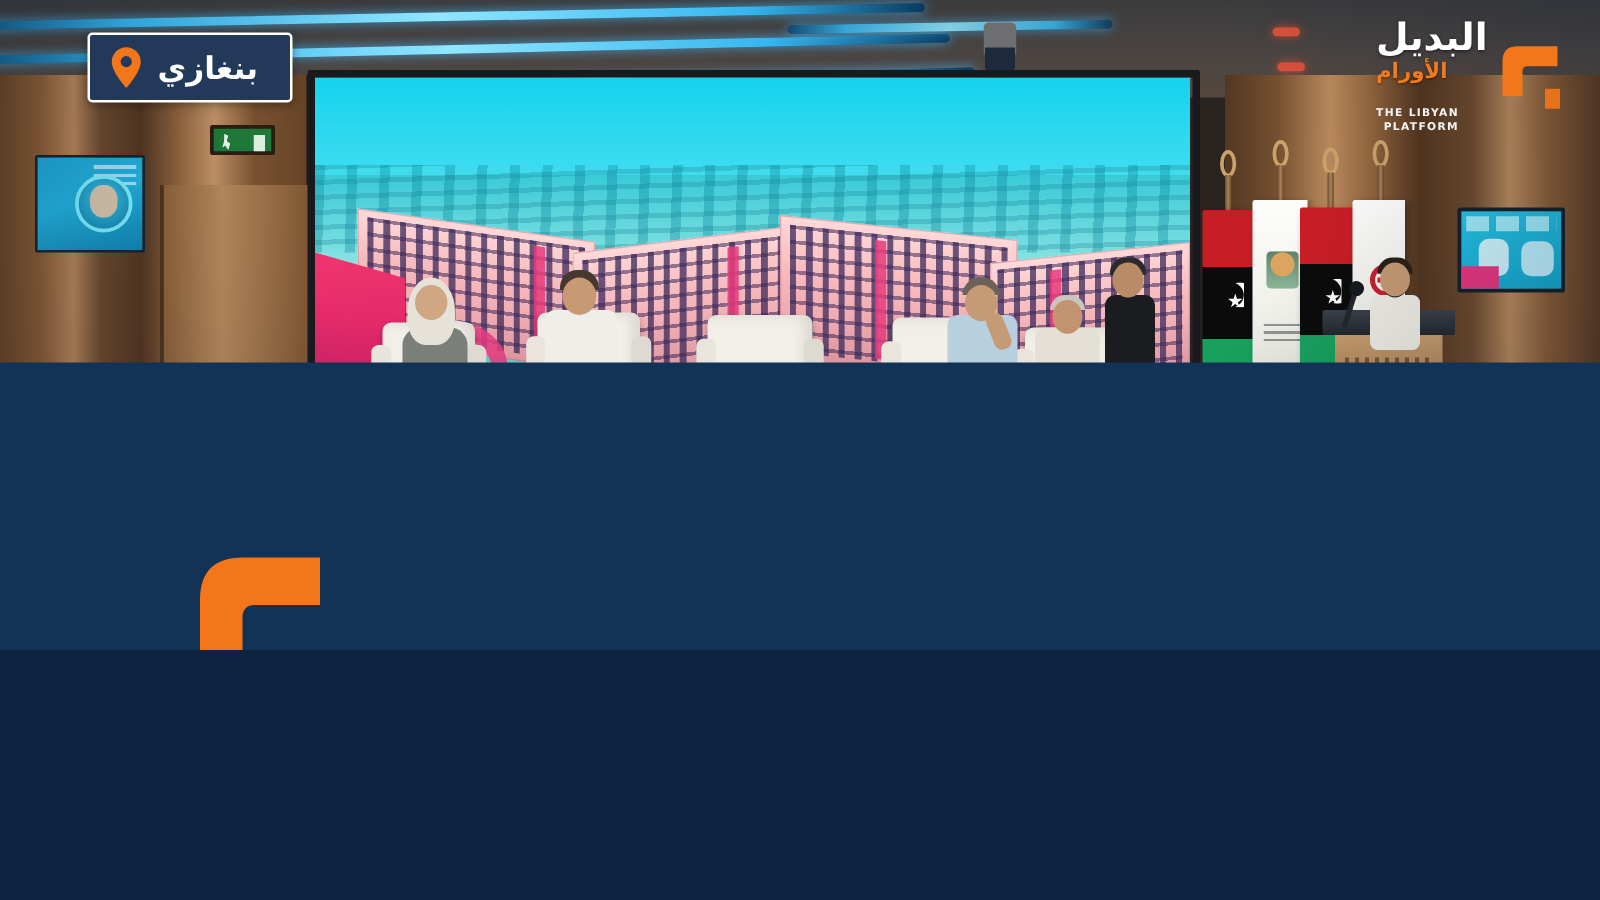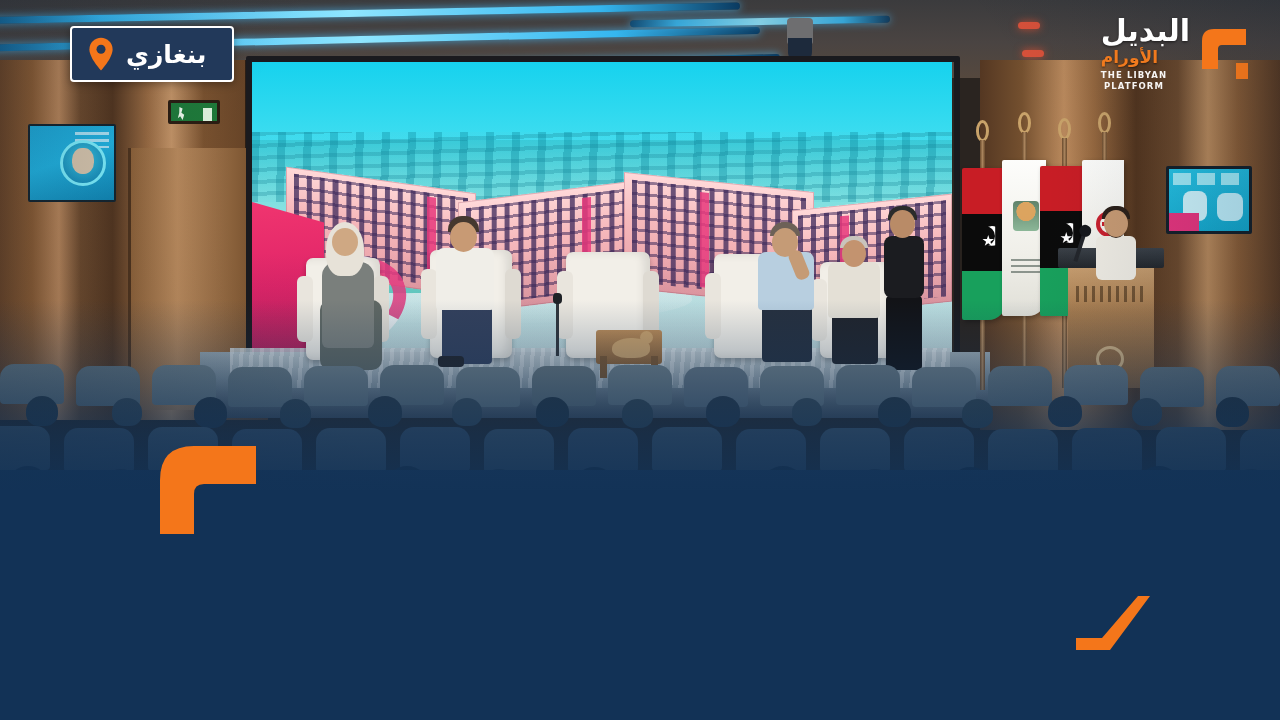--- a/index.html
+++ b/index.html
@@ -2,21 +2,21 @@
 <html lang="ar"><head>
 <meta charset="utf-8">
 <title>Almenassa News Card</title>
 <style>
   html,body{margin:0;padding:0;background:#0d2votes;}
   body{background:#0d2340;}
   *{box-sizing:border-box;}
 
   .card{
     position:relative;
-    width:1280px;height:720px;
+    width:1280px;height:520px;
     overflow:hidden;
     background:#123256;
     font-family:"DejaVu Sans","Liberation Sans",sans-serif;
     -webkit-font-smoothing:antialiased;
   }
 
   
   .photo{
     position:absolute;inset:0;
     background:#2a2420;
@@ -415,22 +415,22 @@
   .brand-ar{
     color:#ffffff;font-size:30px;font-weight:bold;line-height:1;
     text-shadow:0 1px 3px rgba(0,0,0,.6);letter-spacing:1px;
   }
   .brand-ar2{
     color:#f07a1e;font-size:17px;font-weight:bold;line-height:1.3;
     text-shadow:0 1px 2px rgba(0,0,0,.5);
   }
   .brand-en{
     color:#ffffff;font-size:8.5px;letter-spacing:1.1px;line-height:1.25;
-    text-align:center;direction:ltr;font-weight:bold;opacity:.95;
-    margin-top:2px;
+    text-align:right;direction:ltr;font-weight:bold;opacity:.95;
+    margin-top:18px;
   }
 
   
   .headline-wrap{
     position:absolute;left:150px;right:120px;top:500px;
     direction:rtl;text-align:right;
   }
   .headline{
     color:#ffffff;
     font-size:30px;

